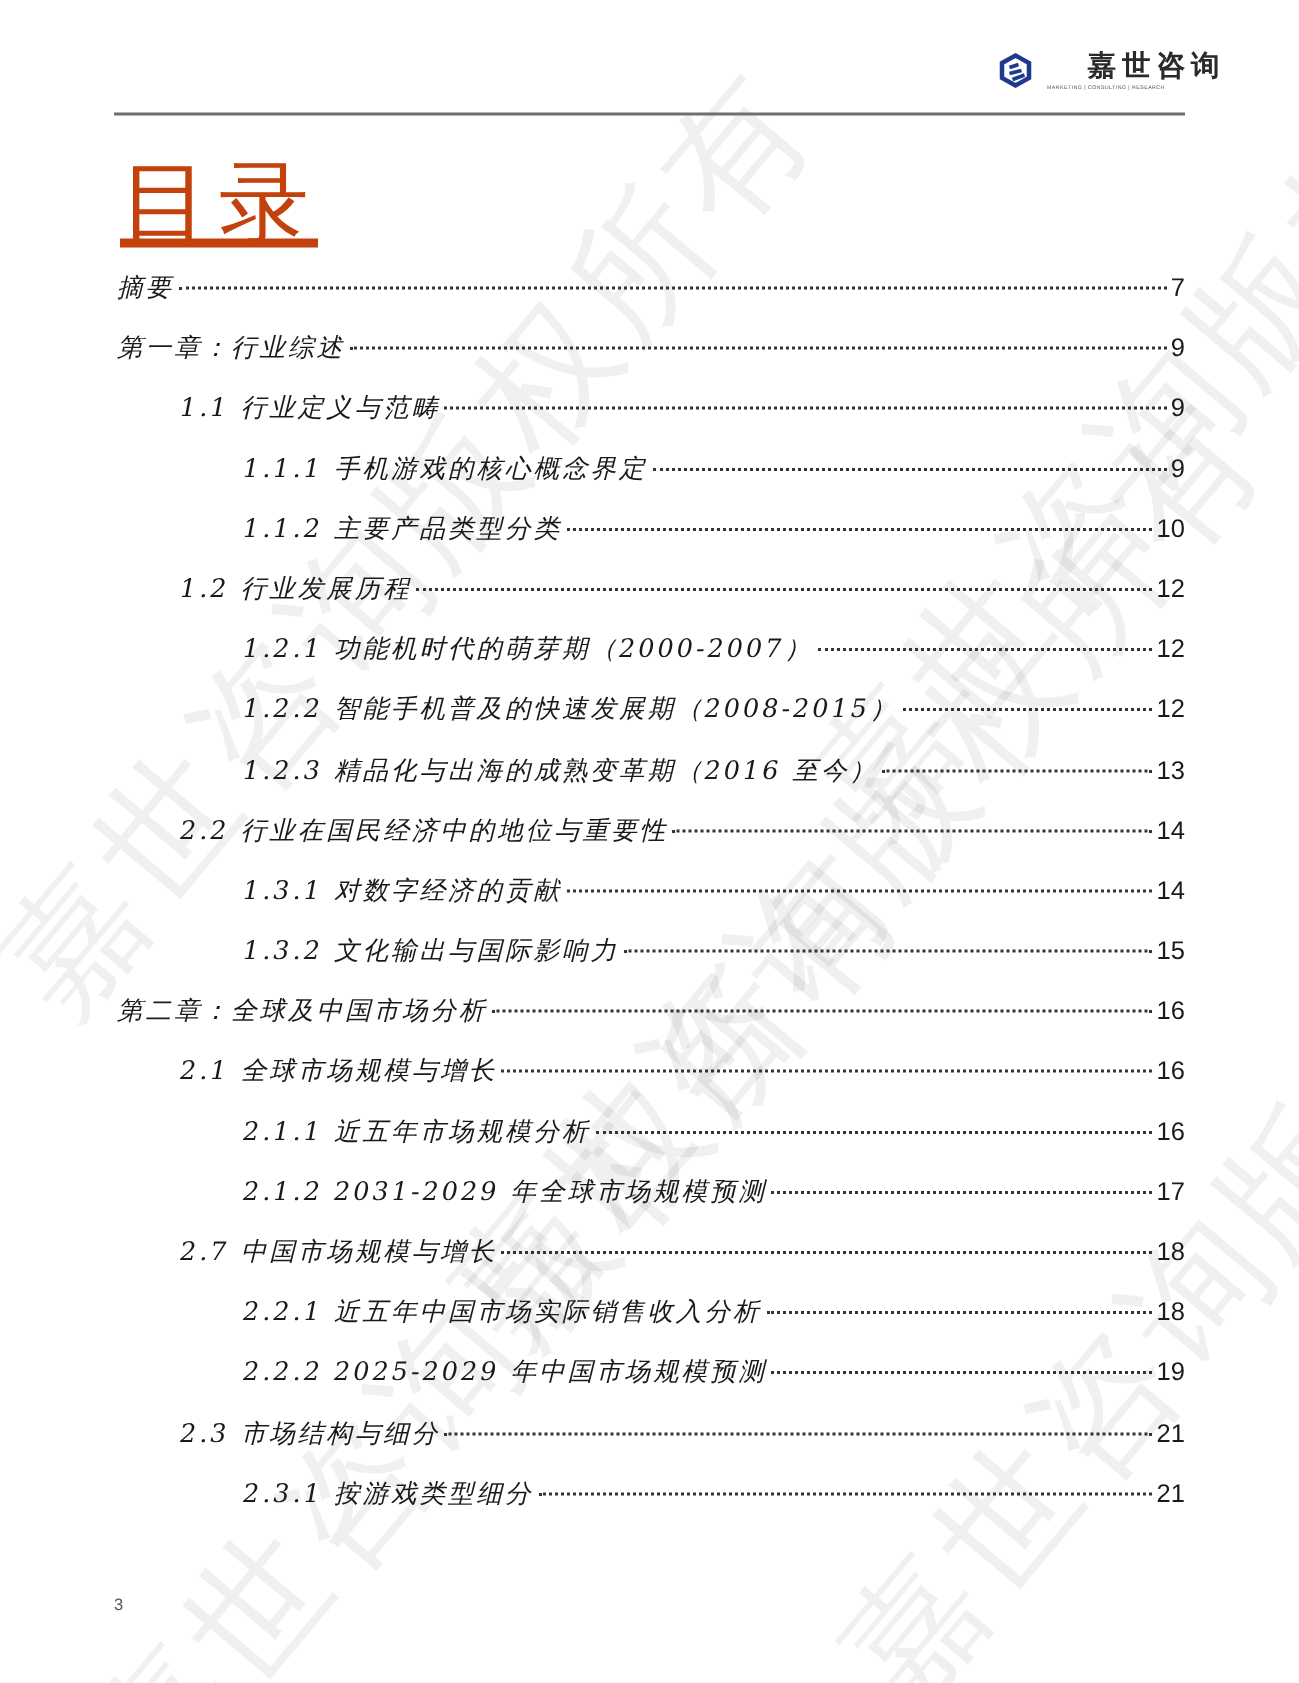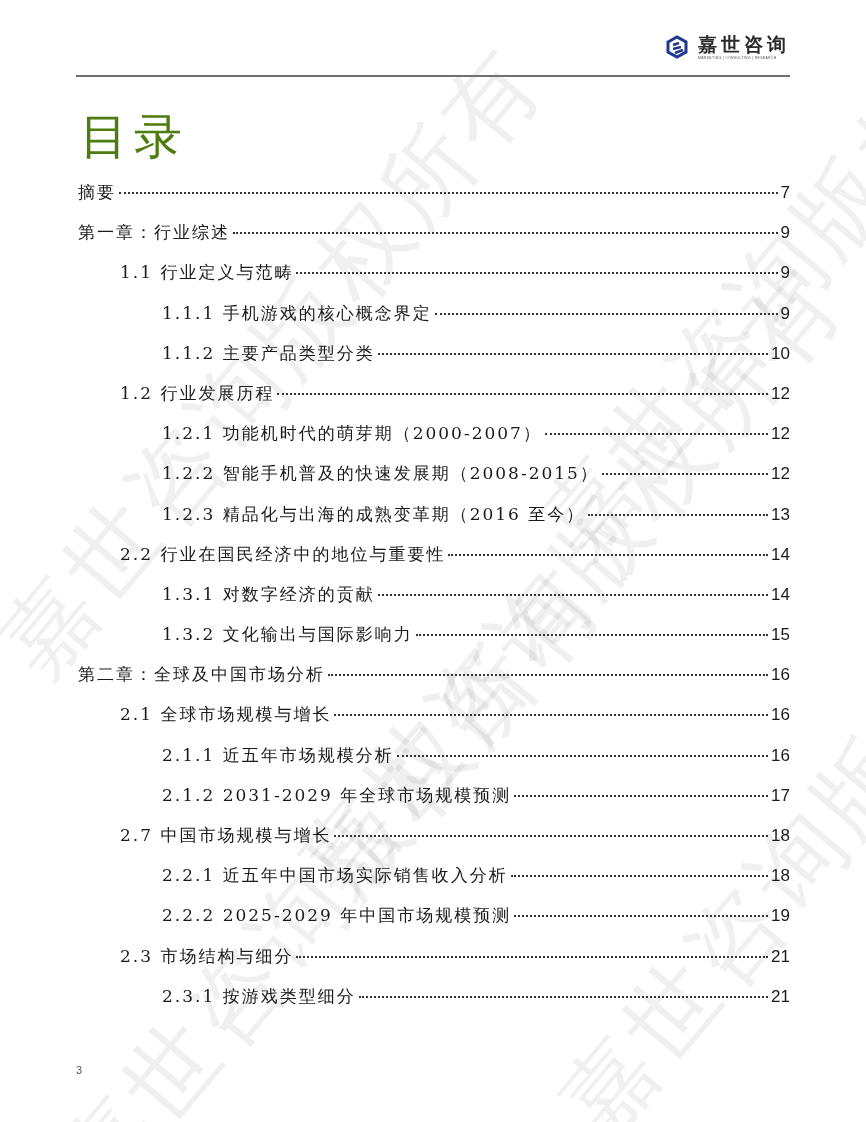--- a/index.html
+++ b/index.html
@@ -11,41 +11,41 @@
     position: absolute; font-family: "DejaVu Serif", serif; color: rgba(0,0,0,0.06);
     font-size: 92px; white-space: nowrap; transform: rotate(-50deg); pointer-events: none; letter-spacing: 6px;
   }
   .header-logo {
     position: absolute; top: 34px; left: 664px; display: flex; align-items: center; gap: 8px;
   }
   .logo-mark { width: 26px; height: 26px; }
   .logo-text-wrap { display: flex; flex-direction: column; }
   .logo-name {
     font-family: "DejaVu Sans", sans-serif; font-weight: bold; font-size: 19px; color: #2a2a2a;
-    letter-spacing: 4px; line-height: 20px;
+    letter-spacing: 4px; line-height: 20px; margin-left: 27px;
   }
   .logo-tagline {
     font-family: "Liberation Sans", sans-serif; font-size: 3.5px; color: #555; letter-spacing: 0.3px; margin-top: 2px;
   }
   .header-rule {
     position: absolute; top: 75px; left: 76px; width: 714px; height: 2px; background: #6f6f6f;
   }
   .page-title {
-    position: absolute; top: 108px; left: 80px; font-family: "DejaVu Serif", serif; font-size: 48px;
-    color: #4d7c0f; letter-spacing: 6px; line-height: 56px;
+    position: absolute; top: 108px; left: 80px; font-family: "DejaVu Serif", serif; font-size: 60px;
+    color: #c2410c; letter-spacing: 6px; line-height: 56px; text-decoration: underline;
   }
   .toc { position: absolute; top: 172px; left: 78px; width: 712px; }
   .toc-row {
     display: flex; align-items: baseline; height: 40.2px; font-size: 17px; line-height: 40px;
   }
   .toc-row.l1 { padding-left: 0; }
   .toc-row.l2 { padding-left: 42px; text-align: center; }
   .toc-row.l3 { padding-left: 84px; }
   .toc-label {
-    white-space: nowrap; font-family: "DejaVu Serif", serif; letter-spacing: 2px;
+    white-space: nowrap; font-family: "DejaVu Serif", serif; letter-spacing: 2px; font-style: italic;
   }
   .toc-dots {
     flex: 1; margin: 0 3px; border-bottom: 2px dotted #333; transform: translateY(-4px); min-width: 10px;
   }
   .toc-page { font-family: "Liberation Sans", sans-serif; font-size: 17px; white-space: nowrap; }
   .page-number {
     position: absolute; top: 1064px; left: 76px; font-family: "Liberation Sans", sans-serif; font-size: 11px; color: #555;
   }
 </style>
 </head>

